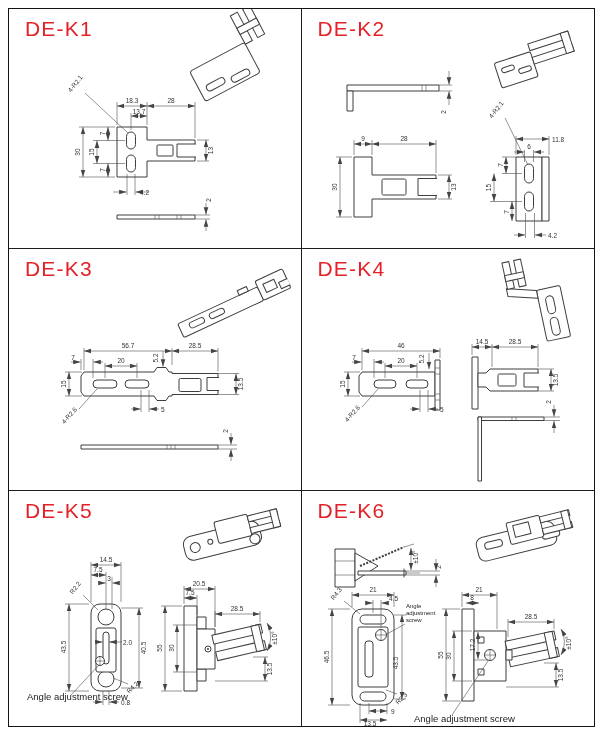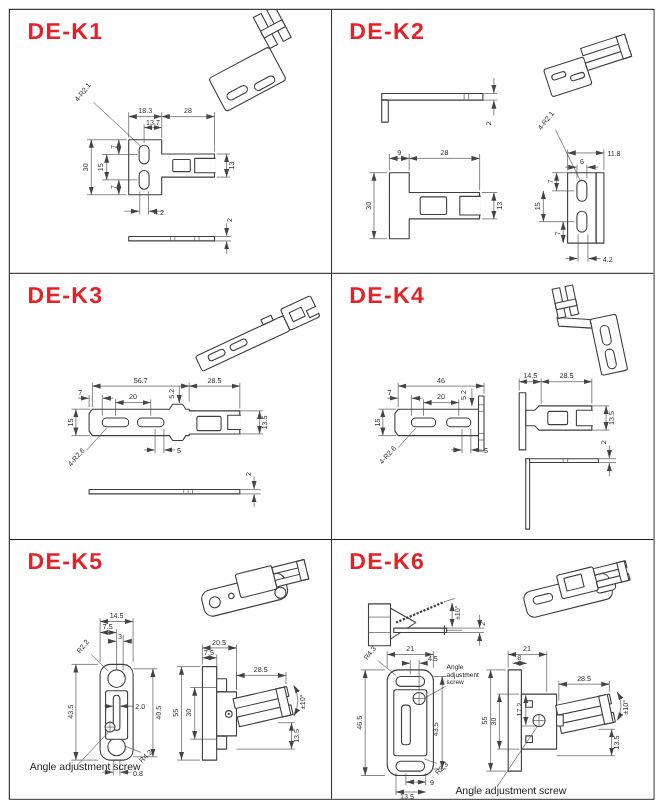--- a/index.html
+++ b/index.html
@@ -1,21 +1,21 @@
 <!DOCTYPE html>
 <html><head>
 <meta charset="utf-8">
 <style>
   html,body{margin:0;padding:0;background:#fff}
   .sheet{position:relative;width:603px;height:734px;background:#fff;font-family:"Liberation Sans",sans-serif;overflow:hidden}
   .frame{position:absolute;left:8px;top:8px;width:587px;height:719px;border:1.6px solid #141414;display:grid;grid-template-columns:1fr 1fr;grid-template-rows:240px 242px 1fr;box-sizing:border-box}
   .cell{position:relative;background:#fff}
   .cell.br{border-right:1.1px solid #1c1c1c}
   .cell.bb{border-bottom:1.1px solid #1c1c1c}
-  .ptitle{position:absolute;left:16px;top:8px;font-weight:bold;font-size:21px;letter-spacing:1.2px;color:#e32228;z-index:2}
+  .ptitle{position:absolute;left:16px;top:8px;font-weight:normal;font-size:21px;letter-spacing:1.2px;color:#e32228;z-index:2}
   svg.draw{position:absolute;left:0;top:0}
   .o{fill:#fff;stroke:#3e3e3e;stroke-width:1;stroke-linejoin:round}
   .l{fill:none;stroke:#3e3e3e;stroke-width:1;stroke-linecap:round;stroke-linejoin:round}
   .dl{fill:none;stroke:#4d4d4d;stroke-width:0.6}
   .thr{fill:none;stroke:#3e3e3e;stroke-width:2;stroke-dasharray:2 1.4}
   text.dt{font:6.5px "Liberation Sans",sans-serif;fill:#333;text-anchor:middle}
   text.dts{font:6.5px "Liberation Sans",sans-serif;fill:#333;text-anchor:start}
   text.nt{font:9.5px "Liberation Sans",sans-serif;fill:#222;text-anchor:start}
   text.ns{font:6px "Liberation Sans",sans-serif;fill:#222;text-anchor:start}
   svg.s1 .da{marker-start:url(#a1);marker-end:url(#a1)} svg.s1 .ds{marker-end:url(#a1)}

